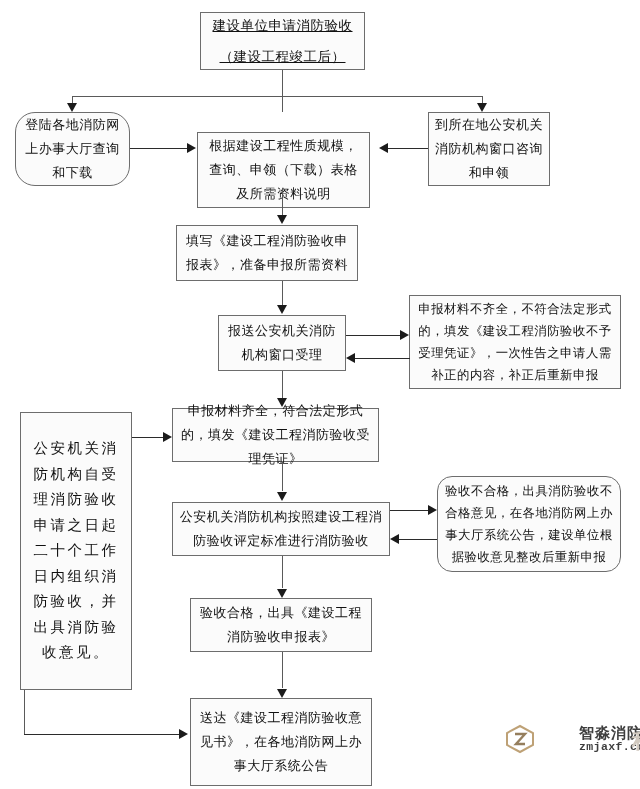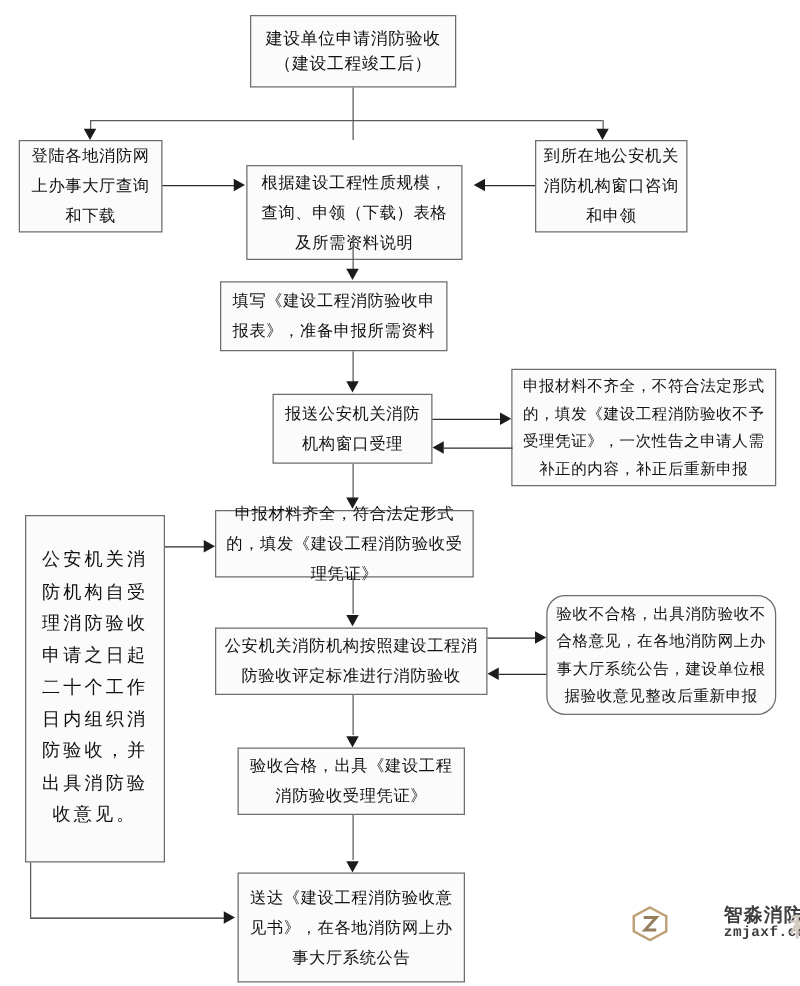--- a/index.html
+++ b/index.html
@@ -31,21 +31,21 @@
   .v{position:absolute;width:0;border-left:1.4px solid #2b2b2b;}
   .h.thin{border-top-color:#5a5a5a;border-top-width:1px;}
   .v.thin{border-left-color:#5a5a5a;border-left-width:1px;}
 
   .arr{position:absolute;width:0;height:0;}
   .arr.down{border-left:5px solid transparent;border-right:5px solid transparent;border-top:9px solid #1b1b1b;}
   .arr.right{border-top:5px solid transparent;border-bottom:5px solid transparent;border-left:9px solid #1b1b1b;}
   .arr.left{border-top:5px solid transparent;border-bottom:5px solid transparent;border-right:9px solid #1b1b1b;}
 
   
-  .fs14{font-size:13.5px;line-height:20px;}
+  .fs14{font-size:13.5px;line-height:31px;text-decoration:underline;}
   .fs13{font-size:13px;line-height:24px;}
   .fs12{font-size:12.4px;line-height:22px;}
   .tall{
     writing-mode:horizontal-tb;
     font-size:14.5px;line-height:25.5px;letter-spacing:2.5px;
   }
 
   
   #watermark{
     position:absolute;
@@ -66,21 +66,21 @@
 </style>
 </head>
 <body>
 
 <div id="canvas">
 
   <div class="box fs14" style="left:200px;top:12px;width:165px;height:58px;">
     <span class="t">建设单位申请消防验收（建设工程竣工后）</span>
   </div>
 
-  <div class="box fs13" style="left:15px;top:112px;width:115px;height:74px;">
+  <div class="box fs13" style="left:15px;top:112px;width:115px;height:74px;border-radius:20px;">
     <span class="t">登陆各地消防网上办事大厅查询和下载</span>
   </div>
 
   <div class="box fs13" style="left:197px;top:112px;width:173px;height:76px;margin-top:20px;">
     <span class="t">根据建设工程性质规模，查询、申领（下载）表格及所需资料说明</span>
   </div>
 
   <div class="box fs13" style="left:428px;top:112px;width:122px;height:74px;">
     <span class="t">到所在地公安机关消防机构窗口咨询和申领</span>
   </div>
@@ -103,21 +103,21 @@
 
   <div class="box fs13" style="left:172px;top:502px;width:218px;height:54px;">
     <span class="t">公安机关消防机构按照建设工程消防验收评定标准进行消防验收</span>
   </div>
 
   <div class="box fs12" style="left:437px;top:476px;width:184px;height:96px;border-radius:15px;">
     <span class="t">验收不合格，出具消防验收不合格意见，在各地消防网上办事大厅系统公告，建设单位根据验收意见整改后重新申报</span>
   </div>
 
   <div class="box fs13" style="left:190px;top:598px;width:182px;height:54px;">
-    <span class="t">验收合格，出具《建设工程消防验收受理凭证》</span>
+    <span class="t">验收合格，出具《建设工程消防验收申报表》</span>
   </div>
 
   <div class="box fs13" style="left:190px;top:698px;width:182px;height:88px;">
     <span class="t">送达《建设工程消防验收意见书》，在各地消防网上办事大厅系统公告</span>
   </div>
 
   <div class="box tall" style="left:20px;top:412px;width:112px;height:278px;">
     <span class="t">公安机关消防机构自受理消防验收申请之日起二十个工作日内组织消防验收，并出具消防验收意见。</span>
   </div>
 

